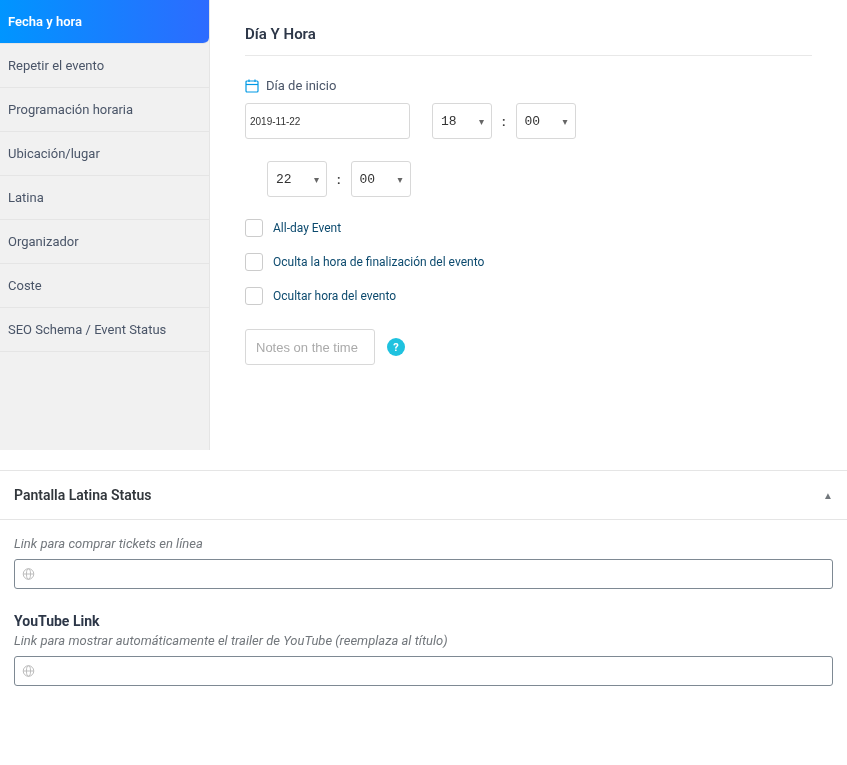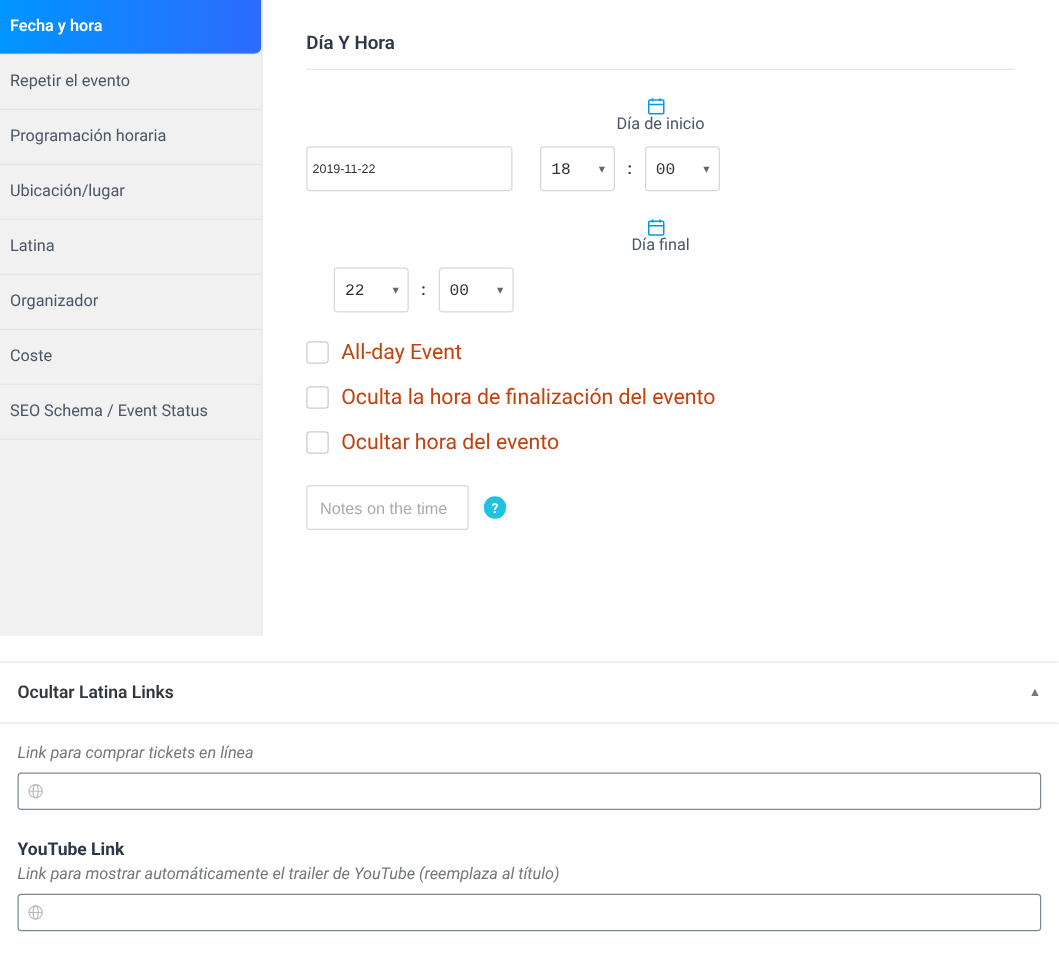--- a/index.html
+++ b/index.html
@@ -7,35 +7,35 @@
     
     .top-section { display: flex; background: #fff; }
     
     .sidebar { width: 210px; background: #f1f1f1; border-right: 1px solid #e5e5e5; }
     .sidebar-item { padding: 14px 8px; color: #4a5568; cursor: pointer; border-bottom: 1px solid #e5e5e5; }
     .sidebar-item.active { background: linear-gradient(to right, #0095ff, #2d6bff); color: #fff; font-weight: 600; border-radius: 0 0 6px 0; }
     
     .content { flex: 1; padding: 25px 35px; }
     .section-title { font-size: 15px; font-weight: 600; color: #2d3748; padding-bottom: 12px; border-bottom: 1px solid #e8e8e8; margin-bottom: 22px; }
     
-    .field-label { display: flex; align-items: center; margin-bottom: 10px; color: #4a5568; font-size: 13px; flex-direction: column; }
+    .field-label { display: flex; align-items: center; margin-bottom: 10px; color: #4a5568; font-size: 13px; }
     .cal-icon { display: inline-block; margin-right: 7px; }
     .cal-icon svg { display: block; }
     
     .date-row { display: flex; align-items: center; margin-bottom: 22px; }
     .date-input { width: 165px; height: 36px; border: 1px solid #d8d8d8; border-radius: 3px; padding: 0 4px; font-size: 10px; color: #333; }
     .time-select { width: 60px; height: 36px; border: 1px solid #d8d8d8; border-radius: 3px; padding: 0 8px; font-size: 13px; color: #333; appearance: none; background: #fff; position: relative; font-family: Liberation Mono, monospace; }
     .select-wrap { position: relative; display: inline-flex; align-items: center; }
     .select-wrap .chev { position: absolute; right: 8px; pointer-events: none; color: #666; font-size: 10px; }
     .colon { margin: 0 10px; font-weight: 600; color: #333; }
     .gap { width: 22px; }
     
     .check-row { display: flex; align-items: center; margin-bottom: 16px; }
     .checkbox { width: 18px; height: 18px; border: 1px solid #ccc; border-radius: 3px; margin-right: 10px; cursor: pointer; background: #fff; }
-    .check-label { color: #c2410c; font-size: 17px; }
+    .check-label { color: #0c4a6e; font-size: 12px; }
     
     .notes-row { display: flex; align-items: center; margin-top: 24px; }
     .notes-input { width: 130px; height: 36px; border: 1px solid #d8d8d8; border-radius: 3px; padding: 0 10px; font-size: 13px; }
     .notes-input::placeholder { color: #aaa; }
     .help-badge { width: 18px; height: 18px; background: #1fc2df; color: #fff; border-radius: 50%; display: inline-flex; align-items: center; justify-content: center; font-size: 11px; font-weight: bold; margin-left: 12px; cursor: pointer; }
     
     .bottom-spacer { height: 60px; }
     
     .links-panel { background: #fff; }
     .panel-header { display: flex; justify-content: space-between; align-items: center; padding: 16px 14px; background: #fff; border-top: 1px solid #e5e5e5; border-bottom: 1px solid #e5e5e5; margin-top: 20px; cursor: pointer; }
@@ -86,31 +86,20 @@
         <select class="time-select"><option>18</option></select>
         <span class="chev">▾</span>
       </div>
       <span class="colon">:</span>
       <div class="select-wrap">
         <select class="time-select"><option>00</option></select>
         <span class="chev">▾</span>
       </div>
     </div>
 
-    <div class="field-label">
-      <span class="cal-icon">
-        <svg width="14" height="14" viewBox="0 0 14 14">
-            <rect x="1" y="2" width="12" height="11" rx="1" fill="none" stroke="#0099e5" stroke-width="1.2"></rect>
-            <line x1="1" y1="5.5" x2="13" y2="5.5" stroke="#0099e5" stroke-width="1.2"></line>
-            <line x1="4" y1="0.5" x2="4" y2="3" stroke="#0099e5" stroke-width="1.2"></line>
-            <line x1="10" y1="0.5" x2="10" y2="3" stroke="#0099e5" stroke-width="1.2"></line>
-          </svg>
-      </span>
-      <span>Día final</span>
-    </div>
     <div class="date-row">
       <div class="gap"></div>
       <div class="select-wrap">
         <select class="time-select"><option>22</option></select>
         <span class="chev">▾</span>
       </div>
       <span class="colon">:</span>
       <div class="select-wrap">
         <select class="time-select"><option>00</option></select>
         <span class="chev">▾</span>
@@ -134,21 +123,21 @@
       <input class="notes-input" placeholder="Notes on the time" style="">
       <span class="help-badge">?</span>
     </div>
 
     <div class="bottom-spacer"></div>
   </div>
 </div>
 
 <div class="links-panel">
   <div class="panel-header">
-    <span class="panel-header-title">Ocultar Latina Links</span>
+    <span class="panel-header-title">Pantalla Latina Status</span>
     <span class="collapse-icon">▲</span>
   </div>
 
   <div class="link-block">
     <div class="link-desc">Link para comprar tickets en línea</div>
     <div class="link-input-wrap">
       <span class="globe-icon">
         <svg width="13" height="13" viewBox="0 0 16 16">
             <circle cx="8" cy="8" r="6.5" fill="none" stroke="#bbb" stroke-width="1.2"></circle>
             <ellipse cx="8" cy="8" rx="2.5" ry="6.5" fill="none" stroke="#bbb" stroke-width="1.2"></ellipse>

